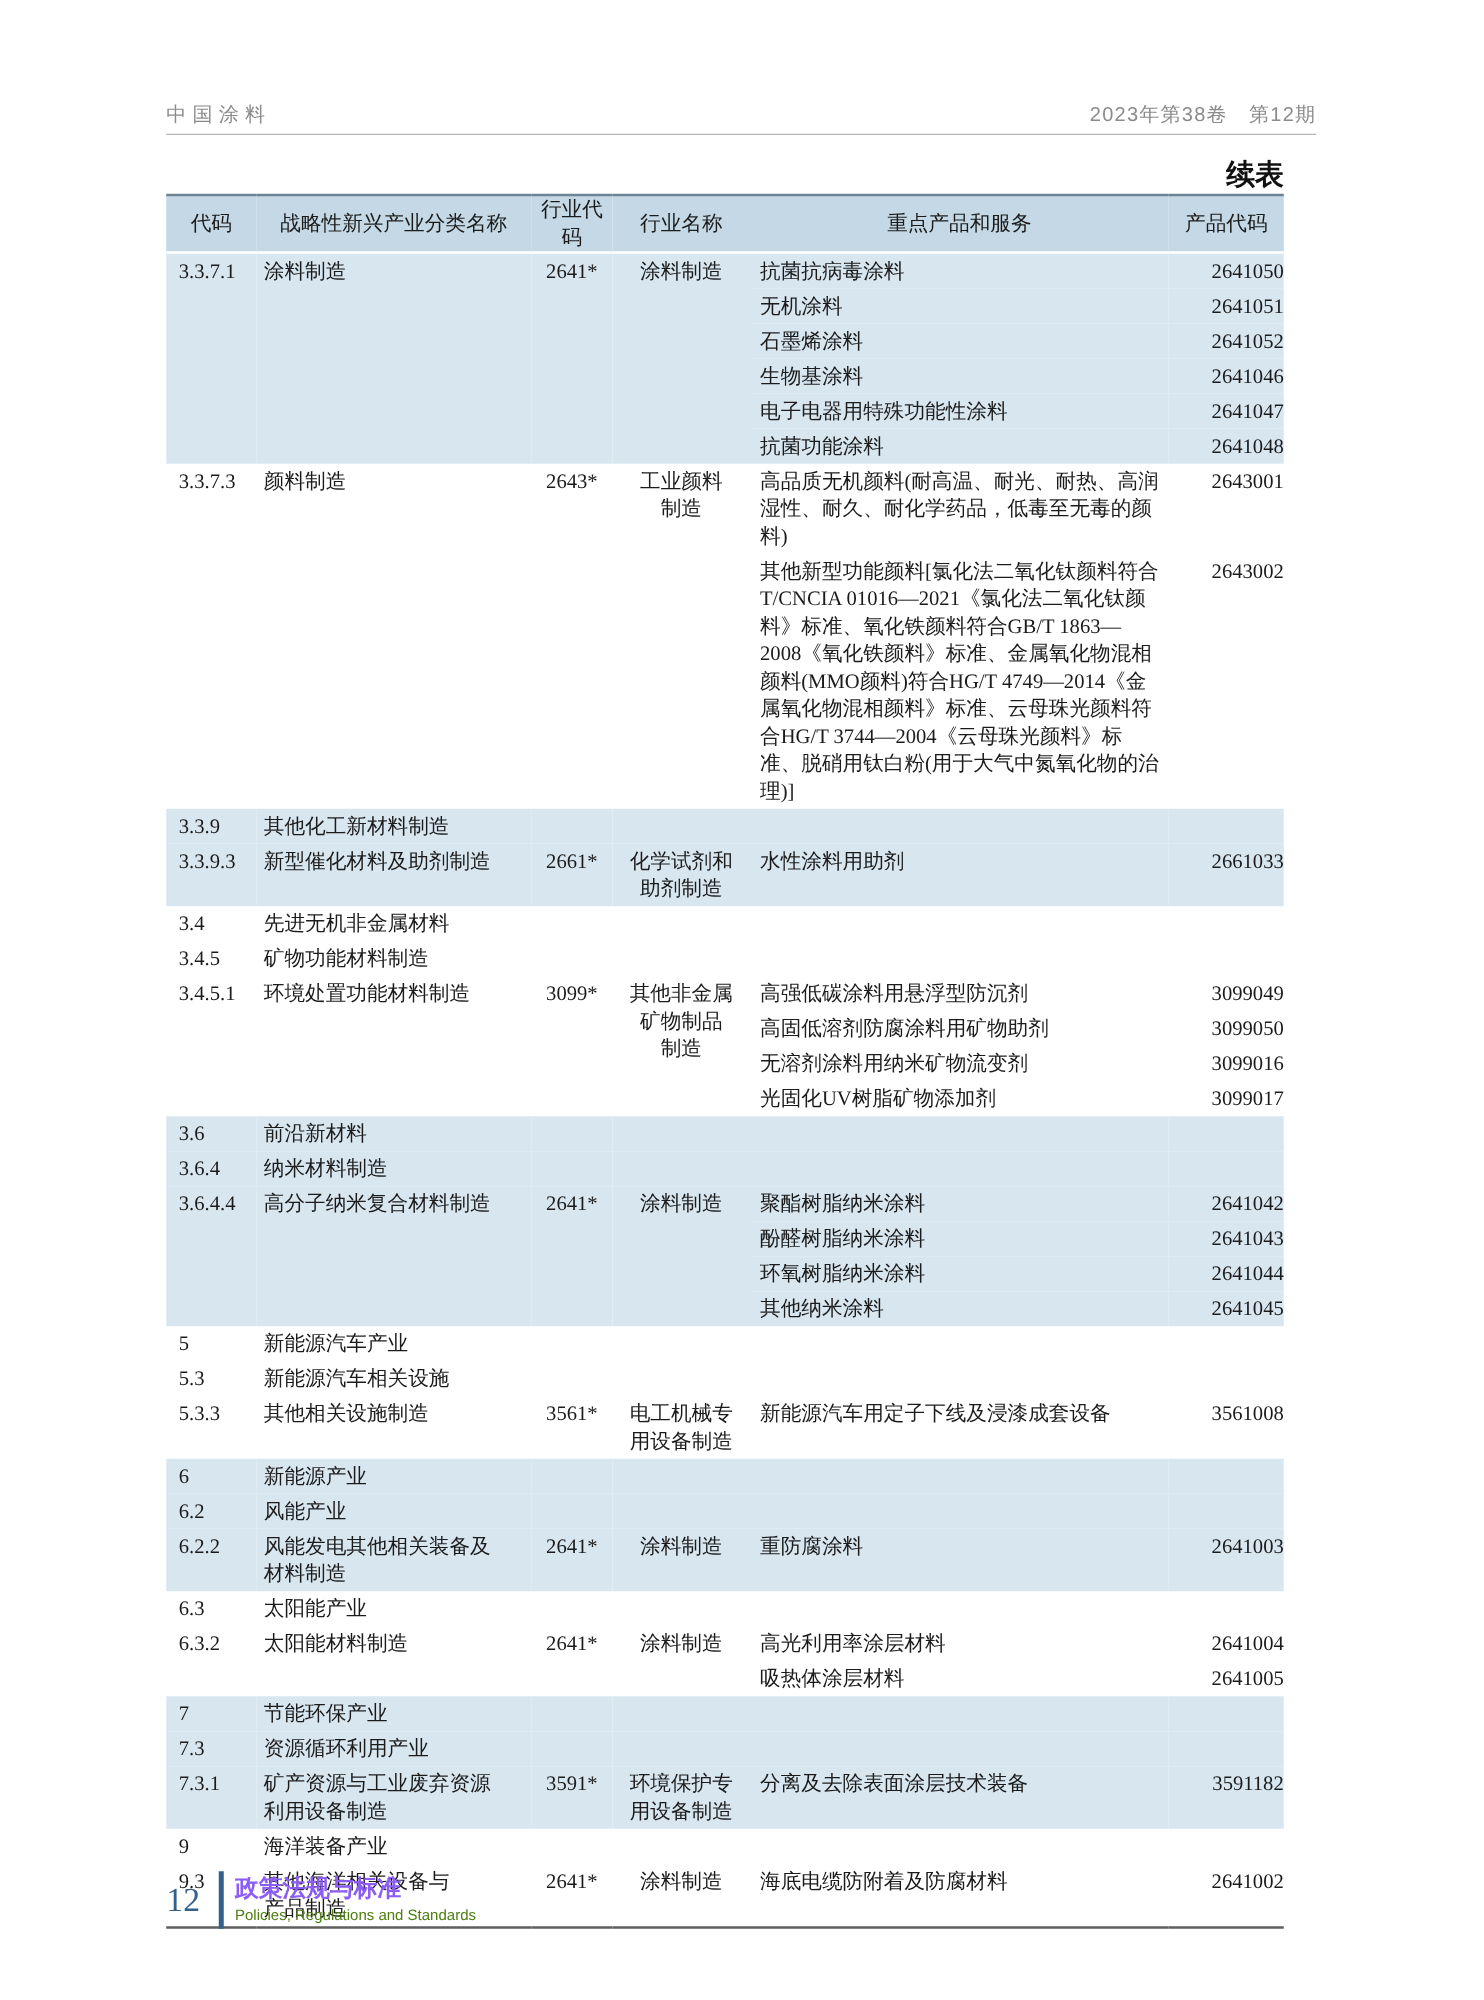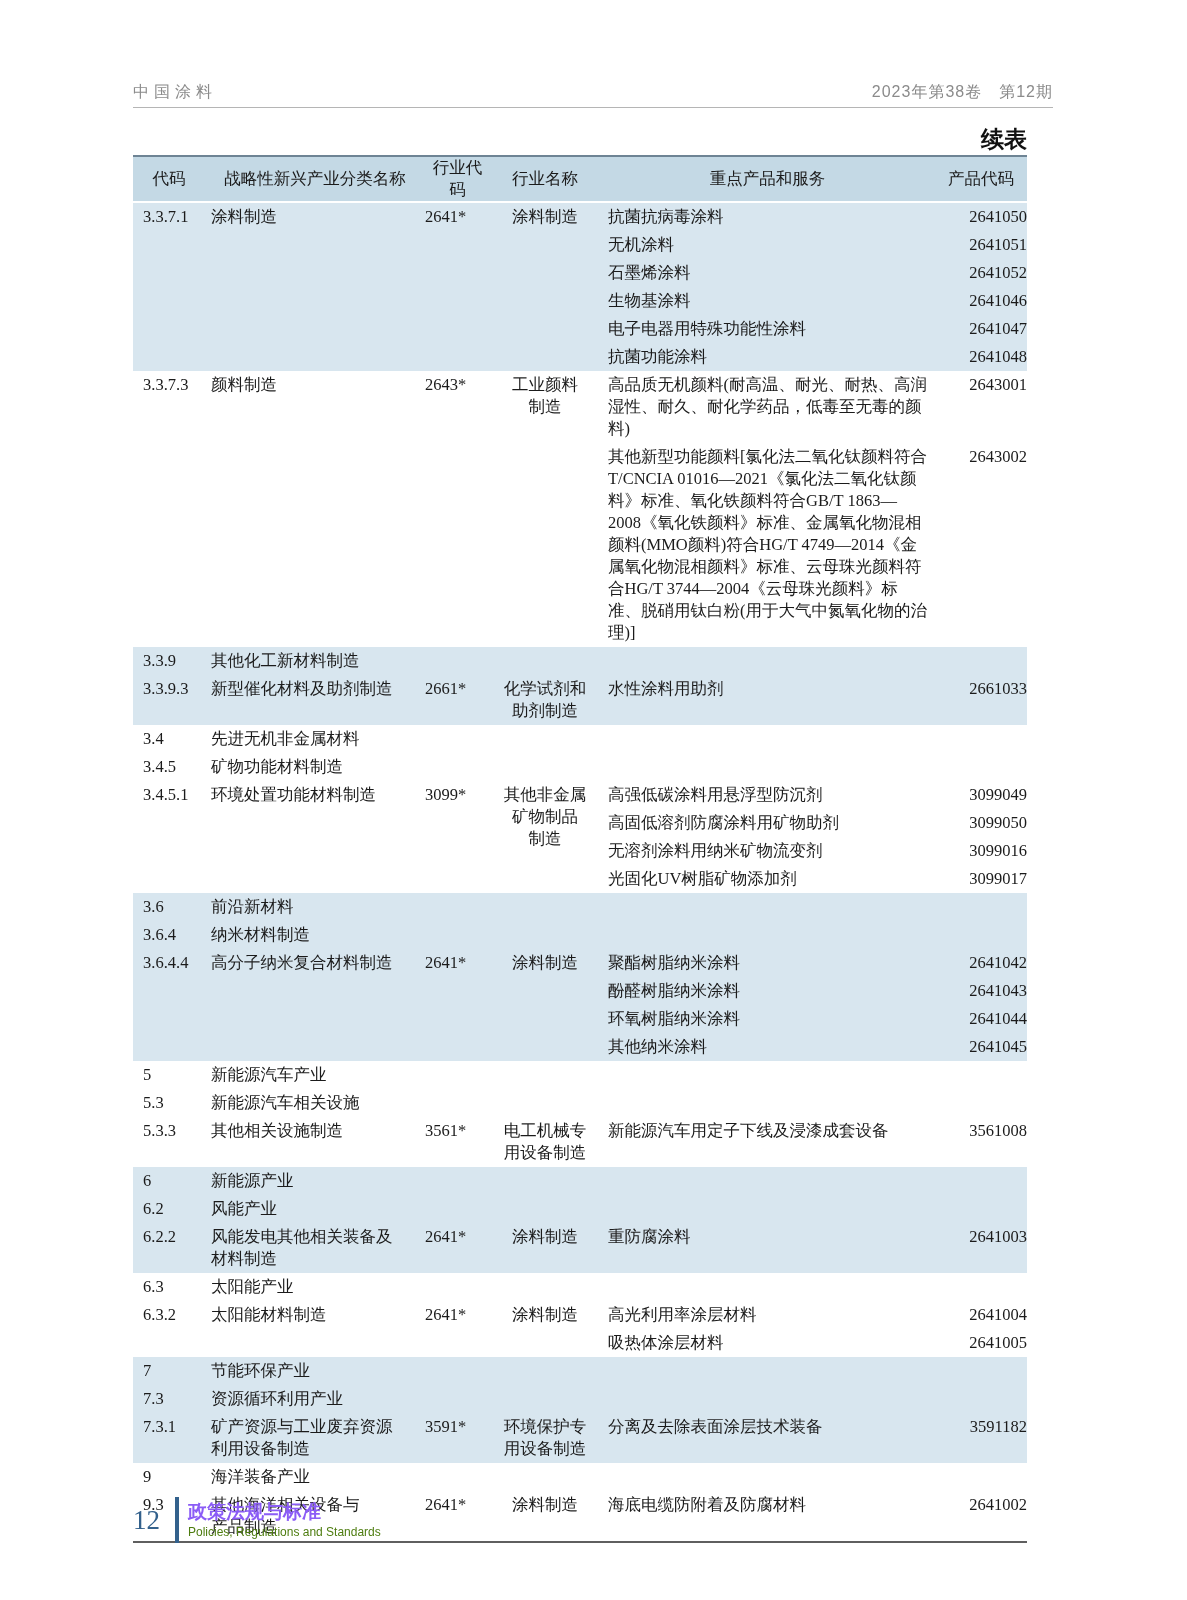--- a/index.html
+++ b/index.html
@@ -15,21 +15,21 @@
   
   .continued-label{position:absolute;left:133px;top:124px;width:894px;text-align:right;font-weight:bold;font-size:23px;color:#111;}
 
   
   table.class-table{position:absolute;left:133px;top:155px;width:894px;border-collapse:collapse;table-layout:fixed;border-top:2px solid #6e8494;border-bottom:2px solid #5f5f5f;font-size:16.5px;}
   thead th{background:var(--header-row-bg,#c4d9e5);font-weight:normal;height:30px;text-align:center;border-bottom:2px solid #ffffff;font-size:16.5px;padding:0;}
   tbody td{line-height:22px;padding:3px 0;vertical-align:top;}
   tr.shaded td{background:var(--shaded-bg,#d8e6ef);}
   td.col-code{padding-left:10px;}
   td.col-category{padding-left:6px;padding-right:4px;white-space:pre-line;}
-  td.col-icode{font-family:Liberation Serif, serif;}
+  td.col-icode{text-align:center;font-family:Liberation Serif, serif;}
   td.col-iname{text-align:center;white-space:pre-line;}
   td.col-product{padding-left:8px;padding-right:6px;}
   td.col-pcode{text-align:right;}
 
   
   .page-footer{position:absolute;left:133px;top:1497px;display:flex;align-items:center;}
   .page-num{font-size:27px;color:var(--accent,#33618c);margin-right:15px;line-height:46px;}
   .footer-bar{width:4px;height:46px;background:var(--accent,#33618c);margin-right:9px;}
   .footer-titles{display:flex;flex-direction:column;justify-content:center;}
   .section-cn{font-family:"Liberation Sans",sans-serif;font-size:19px;font-weight:bold;color:#8b5cf6;line-height:24px;}

